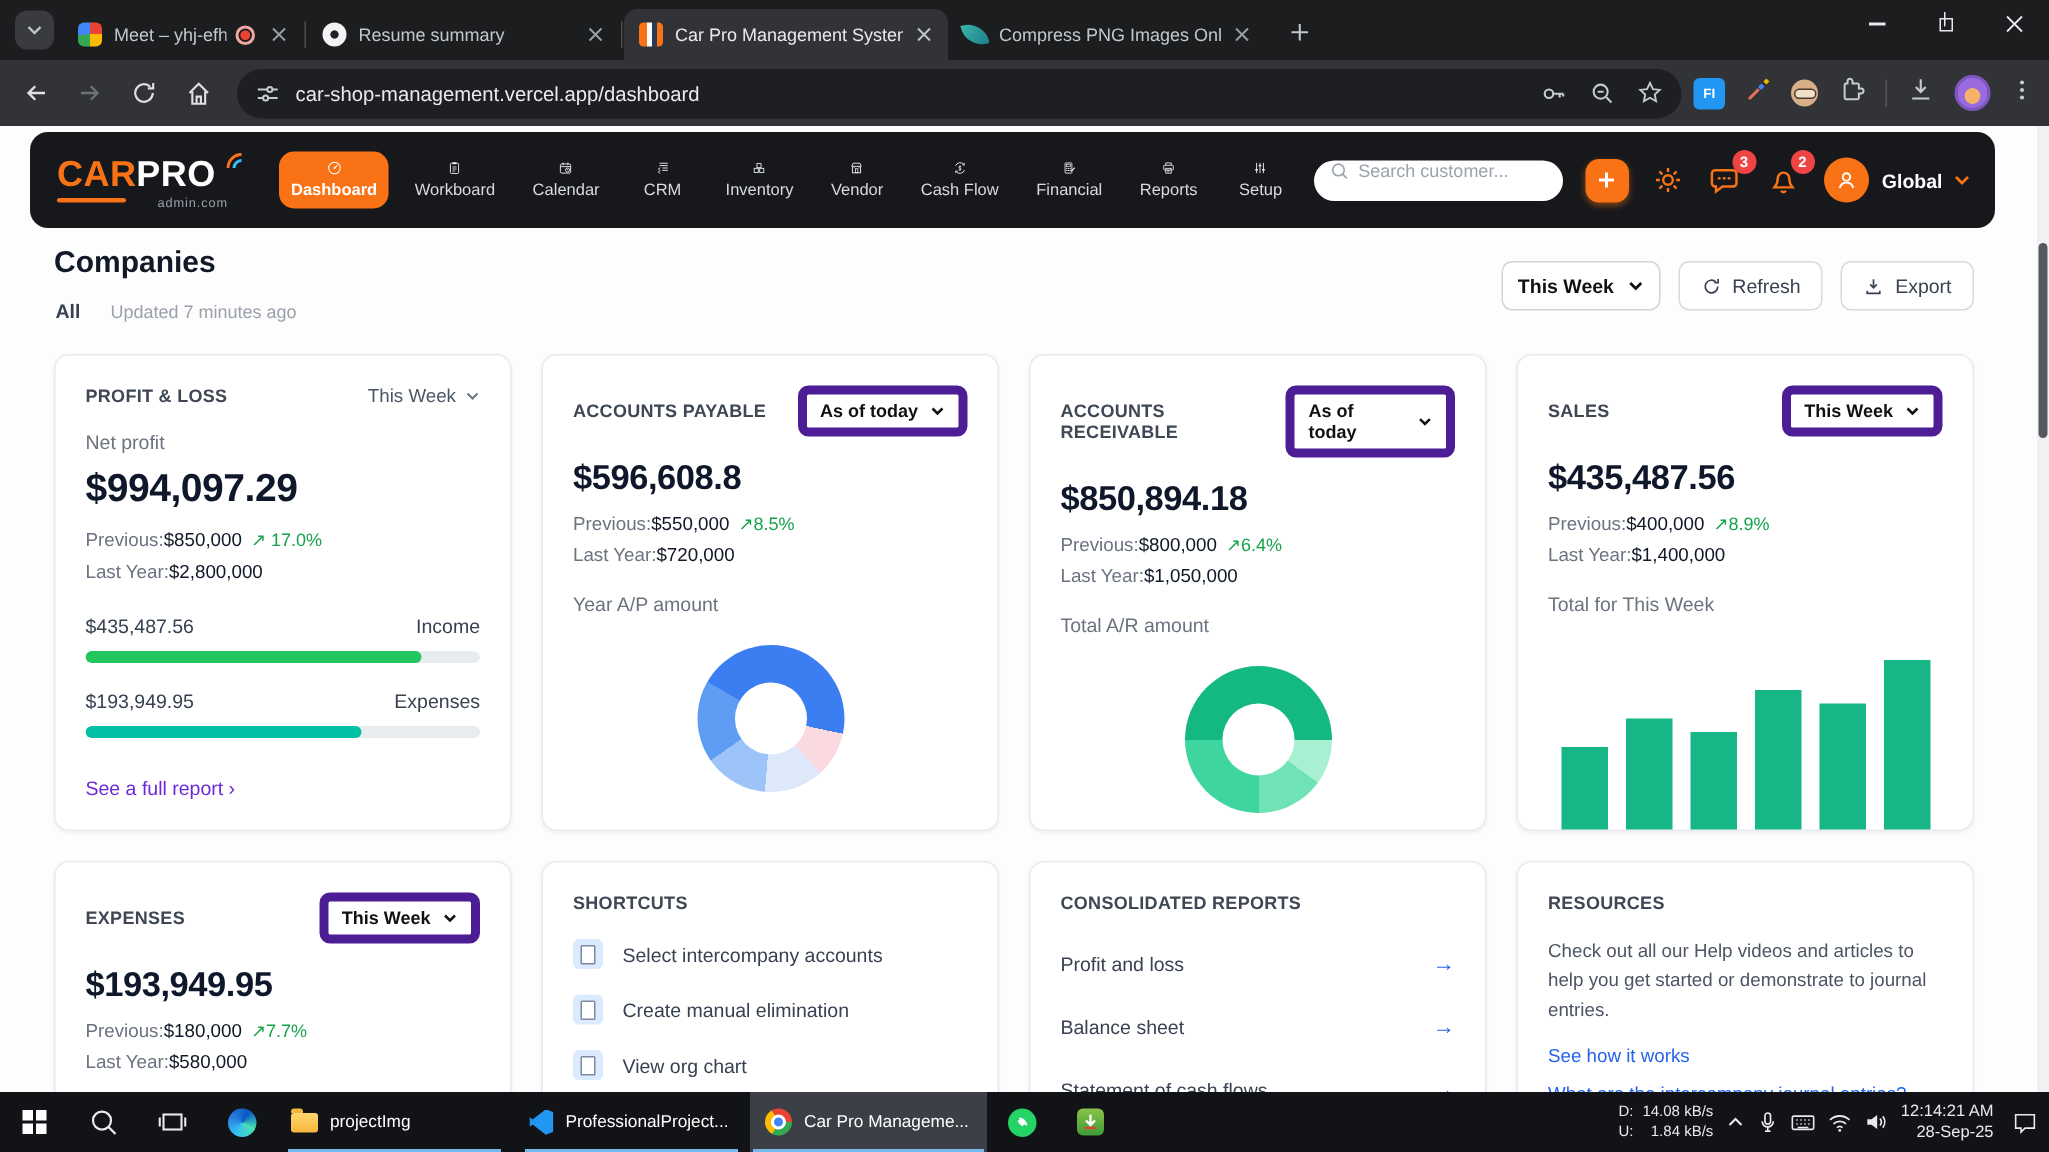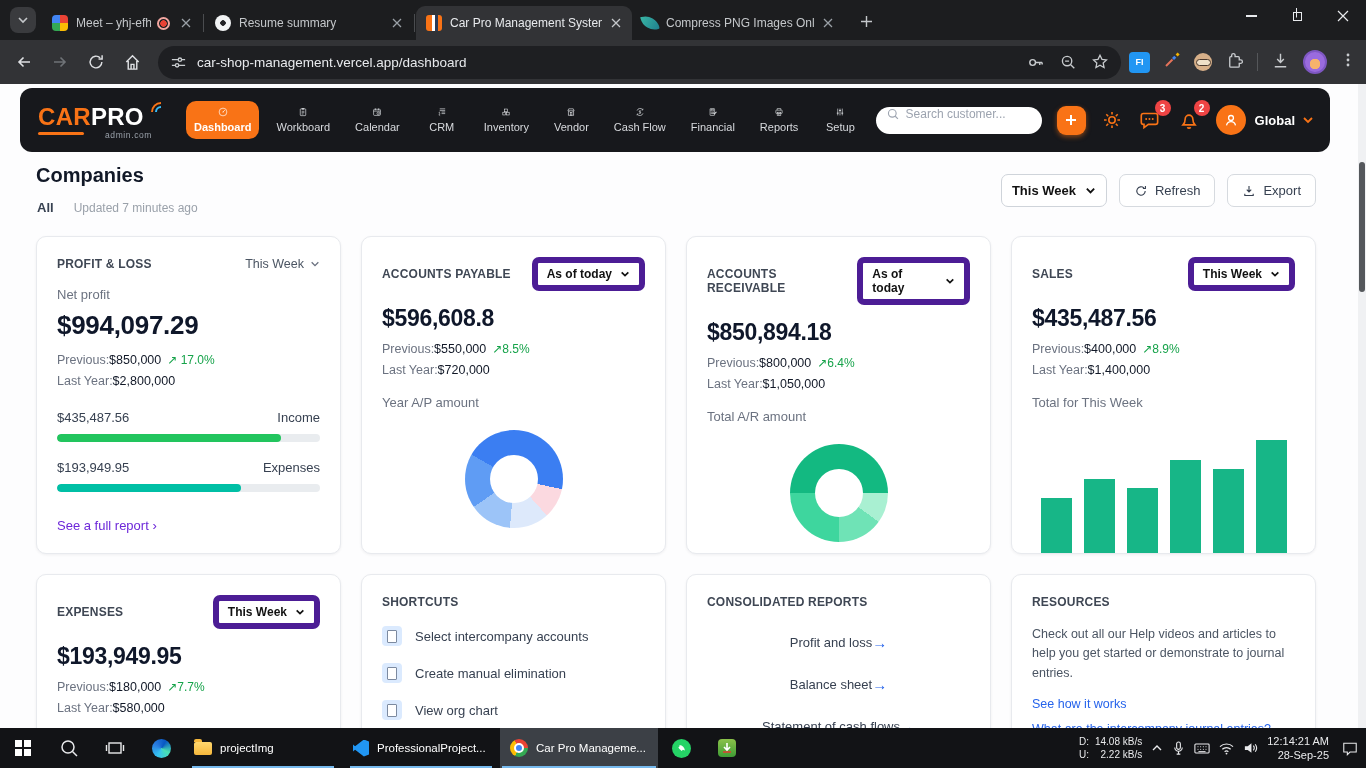--- a/index.html
+++ b/index.html
@@ -101,21 +101,21 @@
   .donut{width:98px;height:98px;border-radius:50%;margin:20px auto 0;position:relative}
   .donut::after{content:"";position:absolute;inset:25px;background:#fff;border-radius:50%}
   .bars{display:flex;align-items:flex-end;gap:12px;height:126px;margin-top:20px;justify-content:center}
   .bar{width:31px;background:#17b687}
   .bmonths{display:flex;gap:12px;justify-content:center;margin-top:5px}
   .bm{width:31px;text-align:center;font-size:12px;color:#6b7280}
   .scitem{display:flex;align-items:center;gap:13px;margin-top:17px}
   .scico{width:20px;height:20px;border-radius:4px;background:#dbeafe;display:flex;align-items:center;justify-content:center;flex:none}
   .scdoc{width:10px;height:13px;background:#fff;border:1.3px solid #7c8aa0;border-radius:1px}
   .sclabel{font-size:13px;color:#374151}
-  .crrow{display:flex;justify-content:center;align-items:center;margin-top:25px}
+  .crrow{display:flex;justify-content:space-between;align-items:center;margin-top:25px}
   .crlabel{font-size:13px;color:#374151}
   .crarrow{color:#2563eb;font-size:15px}
   .rtext{font-size:12.5px;color:#4b5563;line-height:1.55;margin-top:16px}
   .rlink{display:block;font-size:12.5px;color:#2563eb;margin-top:11px}
   .rlink.first{margin-top:14px}
 
   
   .taskbar{position:absolute;bottom:0;left:0;width:100%;height:40px;background:#121316;display:flex;align-items:stretch}
   .tbicon{width:46px;display:flex;align-items:center;justify-content:center;flex:none;position:relative}
   .tbapp{display:flex;align-items:center;gap:8px;padding:0 10px;width:158px;position:relative;flex:none}
@@ -722,21 +722,21 @@
             <path d="M1 9h8" stroke="#d94235" stroke-width="1.6"></path>
           </svg>
         </span>
     </div>
 
     <div class="tray">
       <div class="net">
         <span>D:</span>
           <span>14.08 kB/s</span>
         <span>U:</span>
-          <span>2.22 kB/s</span>
+          <span>1.84 kB/s</span>
       </div>
       <span class="trayic">
           <svg width="12" height="12" viewBox="0 0 12 12">
             <path d="M2 8l4-4 4 4" stroke="#e9eaec" stroke-width="1.4" fill="none"></path>
           </svg>
         </span>
       <span class="trayic">
           <svg width="13" height="15" viewBox="0 0 14 16">
             <rect x="5" y="1" width="4" height="8" rx="2" stroke="#e9eaec" stroke-width="1.2" fill="none"></rect>
             <path d="M3 7a4 4 0 0 0 8 0M7 11v3M5 14h4" stroke="#e9eaec" stroke-width="1.2" fill="none"></path>

